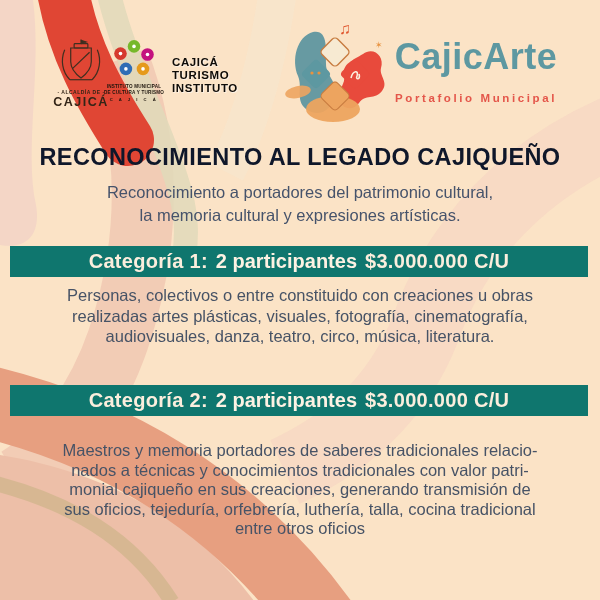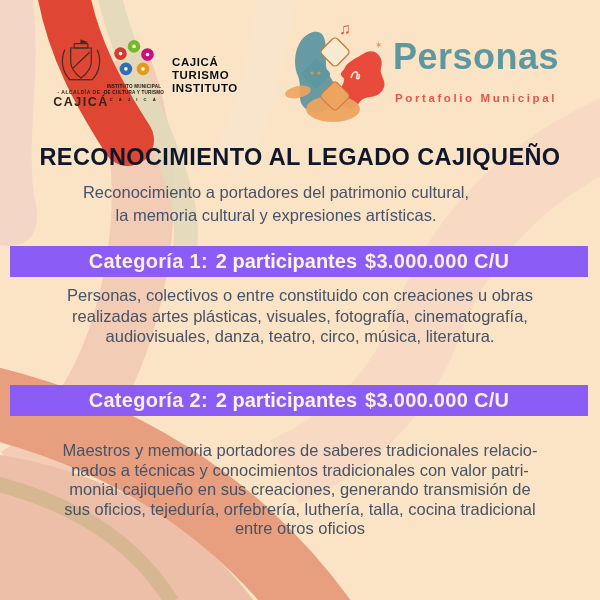--- a/index.html
+++ b/index.html
@@ -22,23 +22,23 @@
 
   .slogan{left:172px;top:56px;color:#0e0b07;font-weight:800;font-size:11.5px;line-height:13.2px;letter-spacing:.6px;text-shadow:1px 1px 0 rgba(255,255,255,.55);}
 
   .brandmark{left:283px;top:16px;}
   .brandtext{left:376px;top:36px;width:200px;text-align:center;}
   .brandtext .name{font-size:36px;font-weight:800;color:#5d98a1;letter-spacing:.5px;}
   .brandtext .tag{font-size:11.5px;font-weight:bold;color:#e4564a;letter-spacing:2.6px;line-height:15px;margin-top:13px;}
 
   
   .title{left:0;top:144px;width:600px;text-align:center;font-size:23.5px;font-weight:800;color:#0f172a;letter-spacing:.4px;}
-  .subtitle{left:0;top:181px;width:552px;text-align:center;font-size:16.5px;color:#46536b;line-height:23px;white-space:pre-line;}
+  .subtitle{left:0;top:181px;width:552px;text-align:center;font-size:16.5px;color:#46536b;line-height:23px;white-space:pre-line;padding-left:24px;}
 
-  .banner{left:10px;width:578px;height:31px;background:#8b5cf6;display:flex;align-items:center;justify-content:center;gap:8px;font-size:20px;color:#fbeedd;}
+  .banner{left:10px;width:578px;height:31px;background:#0f766e;display:flex;align-items:center;justify-content:center;gap:8px;font-size:20px;color:#fbeedd;}
   .banner .b{font-weight:800;letter-spacing:.3px;}
   .banner .r{font-weight:700;color:#fdf2e3;text-align:center;}
   .banner1{top:246px;}
   .banner2{top:385px;}
 
   .para{left:20px;width:560px;text-align:center;font-size:16.5px;color:#475366;white-space:pre-line;}
   .para1{top:285px;line-height:20.5px;}
   .para2{top:441px;line-height:19.6px;}
 </style>
 </head>
@@ -128,21 +128,21 @@
       <path d="M68,62 C70,54 76,54 74,60 C72,64 78,64 76,58" stroke="#fbeedd" stroke-width="1.6" fill="none"></path>
       <g transform="translate(52,80) rotate(45)">
           <rect x="-11" y="-11" width="22" height="22" rx="4" fill="#eda45f" stroke="#c77b3f" stroke-width="1"></rect>
         </g>
       <text x="56" y="18" font-size="16" fill="#e0572f">♫</text>
       <text x="92" y="32" font-size="9" fill="#e8923f">✶</text>
     </svg>
   </div>
 
   <div class="layer brandtext">
-    <div class="name">Personas</div>
+    <div class="name">CajicArte</div>
     <div class="tag">
       <div>Portafolio Municipal</div>
     </div>
   </div>
 
   <div class="layer title">RECONOCIMIENTO AL LEGADO CAJIQUEÑO</div>
   <div class="layer subtitle">Reconocimiento a portadores del patrimonio cultural,
 la memoria cultural y expresiones artísticas.</div>
 
   <div class="layer banner banner1">

